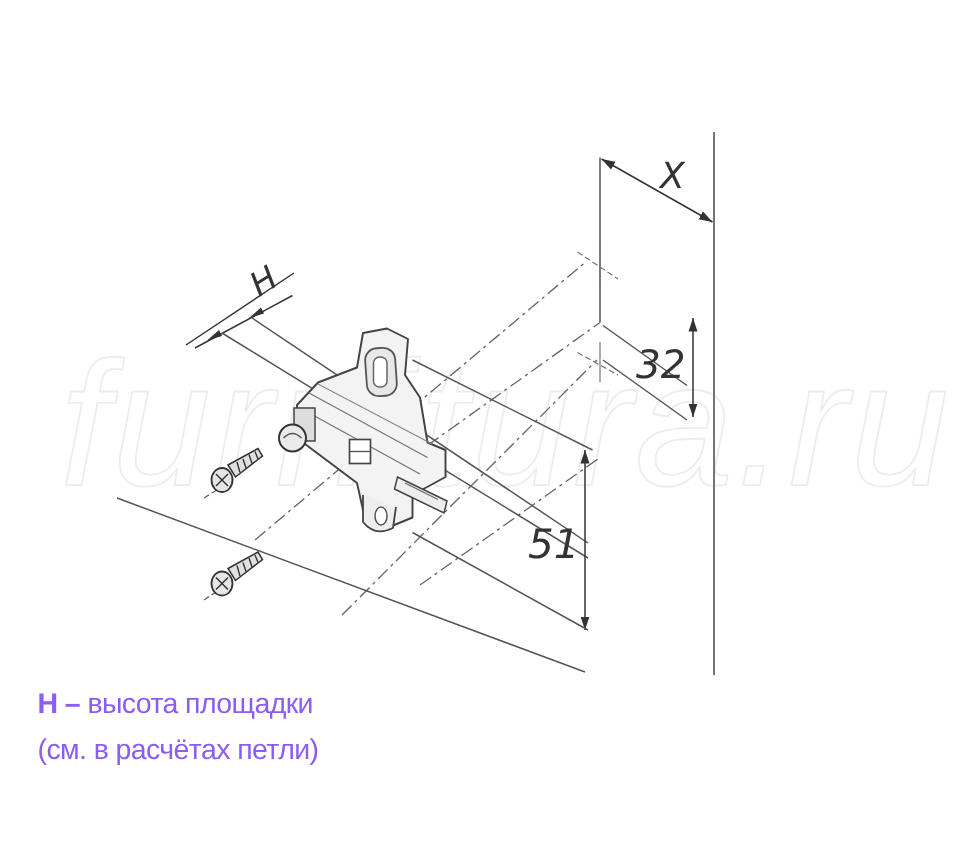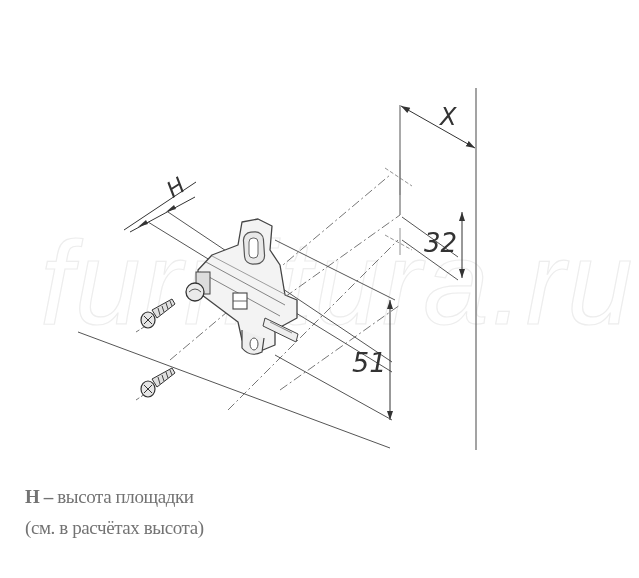--- a/index.html
+++ b/index.html
@@ -36,24 +36,24 @@
       white-space: nowrap;
     }
     .dim-label {
       font-family: "DejaVu Sans", sans-serif;
       font-style: italic;
       fill: #333333;
     }
     .legend {
       position: absolute;
       left: 25px;
-      top: 481px;
-      font-family: Liberation Serif, serif;
+      top: 454px;
+      font-family: Liberation Sans, sans-serif;
       font-size: 19px;
-      color: #737373;
+      color: #8b5cf6;
       line-height: 31px;
       letter-spacing: -0.4px;
     }
     .legend-line {
       white-space: nowrap;
     }
     .legend-key {
       font-weight: bold;
     }
   </style>
@@ -177,16 +177,16 @@
       <ellipse cx="148" cy="389" rx="7" ry="8" fill="#e6e6e6" stroke="#333" stroke-width="1.2"></ellipse>
       <line x1="144" y1="385" x2="152" y2="393" stroke="#333" stroke-width="1"></line>
       <line x1="152" y1="385" x2="144" y2="393" stroke="#333" stroke-width="1"></line>
     </g>
   </svg>
 
   <div class="legend">
     <div class="legend-line">
       <span class="legend-key">H</span><span class="legend-key"> – </span><span>высота площадки</span>
     </div>
-    <div class="legend-line">(см. в расчётах высота)</div>
+    <div class="legend-line">(см. в расчётах петли)</div>
   </div>
 
 </div>
 
 </body></html>

